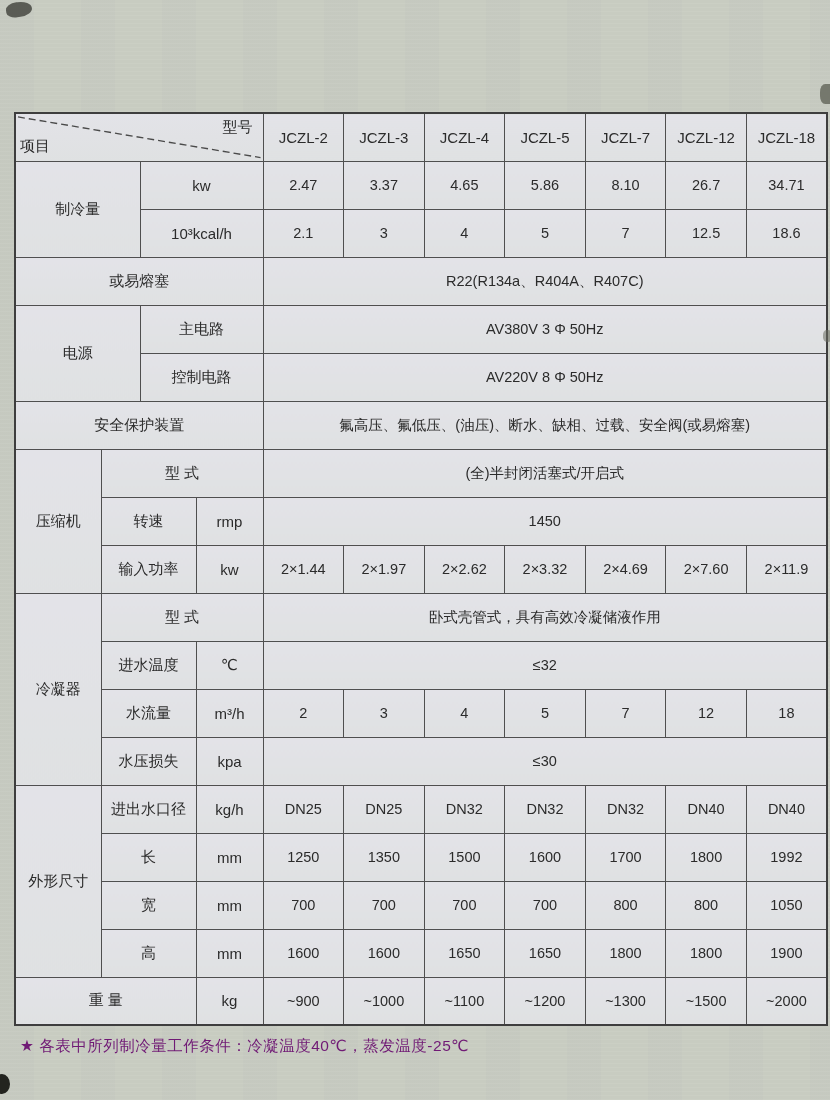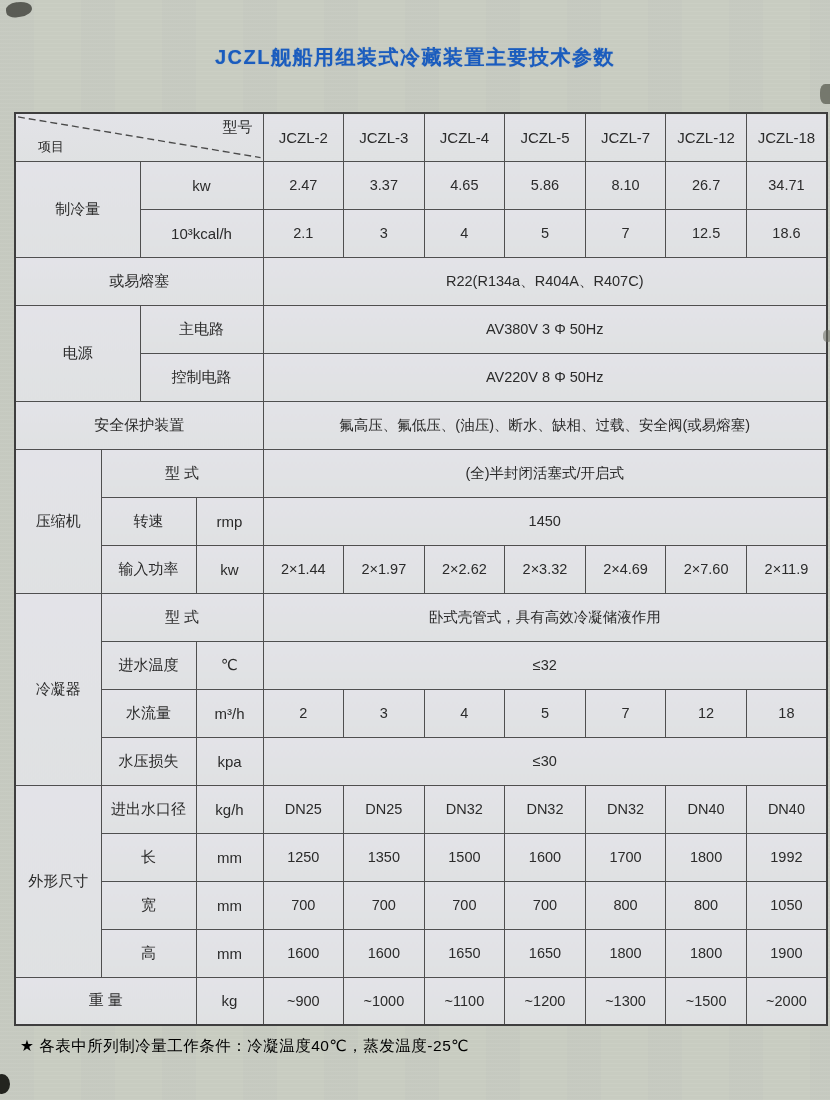--- a/index.html
+++ b/index.html
@@ -43,36 +43,35 @@
   table.spec td{
     border:1px solid #4f4f4f;
     text-align:center;vertical-align:middle;
     padding:0 2px;overflow:hidden;
     background:linear-gradient(180deg,#e3e3e8 0%,#dfe1e2 100%);
   }
   table.spec tr{height:48px;}
   td.lbl{background:linear-gradient(180deg,#d8d8e0 0%,#d5d6db 100%);font-size:15px;}
   td.model{font-size:15px;background:linear-gradient(180deg,#d9d9e1 0%,#d6d7dc 100%);}
   td.corner{position:relative;background:linear-gradient(180deg,#d8d8e0 0%,#d5d6db 100%);}
-  td.corner .item{position:absolute;left:22px;bottom:5px;font-size:13px;}
+  td.corner .item{position:absolute;left:4px;bottom:5px;font-size:15px;}
   td.corner .model-word{position:absolute;right:10px;top:4px;font-size:15px;}
   td.corner svg{position:absolute;inset:0;width:100%;height:100%;}
   .unit{font-size:14px;}
   .foot{
     position:absolute;left:20px;top:1036px;width:700px;
-    font-size:15.5px;color:#000000;font-weight:500;letter-spacing:.5px;
+    font-size:15.5px;color:#701a75;font-weight:500;letter-spacing:.5px;
   }
 </style>
 </head>
 <body>
 
 <div class="page">
   <div class="streaks"></div>
 
-  <div class="title">JCZL舰船用组装式冷藏装置主要技术参数</div>
 
   <table class="spec">
     <colgroup>
       <col style="width:86px">
         <col style="width:39px">
         <col style="width:56px">
         <col style="width:67px">
       <col>
         <col>
         <col>

